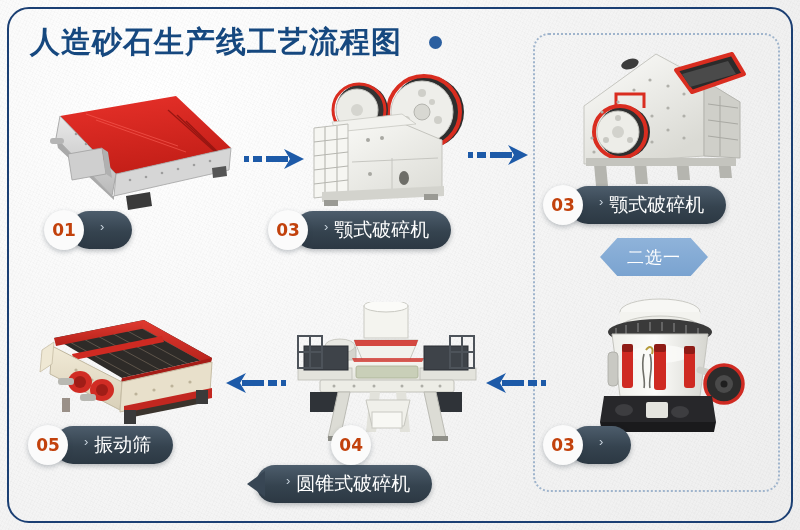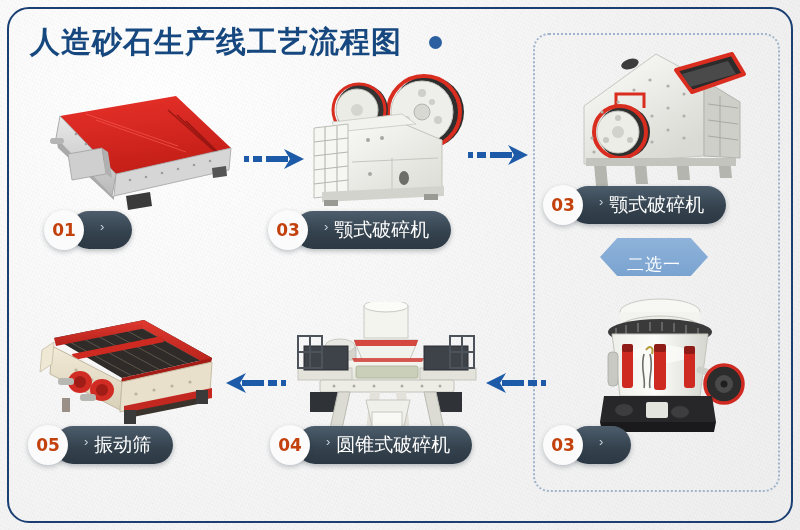--- a/index.html
+++ b/index.html
@@ -542,21 +542,21 @@
 
   <div class="arrow" style="left:224px; top:370px;">
     <svg width="62" height="26" viewBox="0 0 62 26">
       <rect x="57" y="10" width="5" height="6" fill="#1d5aa8"></rect>
       <rect x="44" y="10" width="9" height="6" fill="#1d5aa8"></rect>
       <rect x="18" y="10" width="22" height="6" fill="#1d5aa8"></rect>
       <polygon points="22,3 2,13 22,23 16,13" fill="#1d5aa8"></polygon>
     </svg>
   </div>
 
-  <div class="hexbadge" style="left:600px; top:238px;align-items:flex-end;">
+  <div class="hexbadge" style="left:600px; top:238px;">
     <span>二选一</span>
   </div>
 
   <div class="step" style="left:44px; top:210px;">
     <div class="step-num">01</div>
     <div class="step-pill">
       <span class="chev">›</span>
     </div>
   </div>
 
@@ -576,21 +576,21 @@
     </div>
   </div>
 
   <div class="step" style="left:543px; top:425px;">
     <div class="step-num">03</div>
     <div class="step-pill">
       <span class="chev">›</span>
     </div>
   </div>
 
-  <div class="step" style="left:270px; top:425px;">
+  <div class="step" style="left:270px; top:425px;flex-direction:column;">
     <div class="step-num">04</div>
     <div class="step-pill">
       <span class="chev">›</span>
       <span>圆锥式破碎机</span>
     </div>
   </div>
 
   <div class="step" style="left:28px; top:425px;justify-content:flex-end;">
     <div class="step-num">05</div>
     <div class="step-pill">

